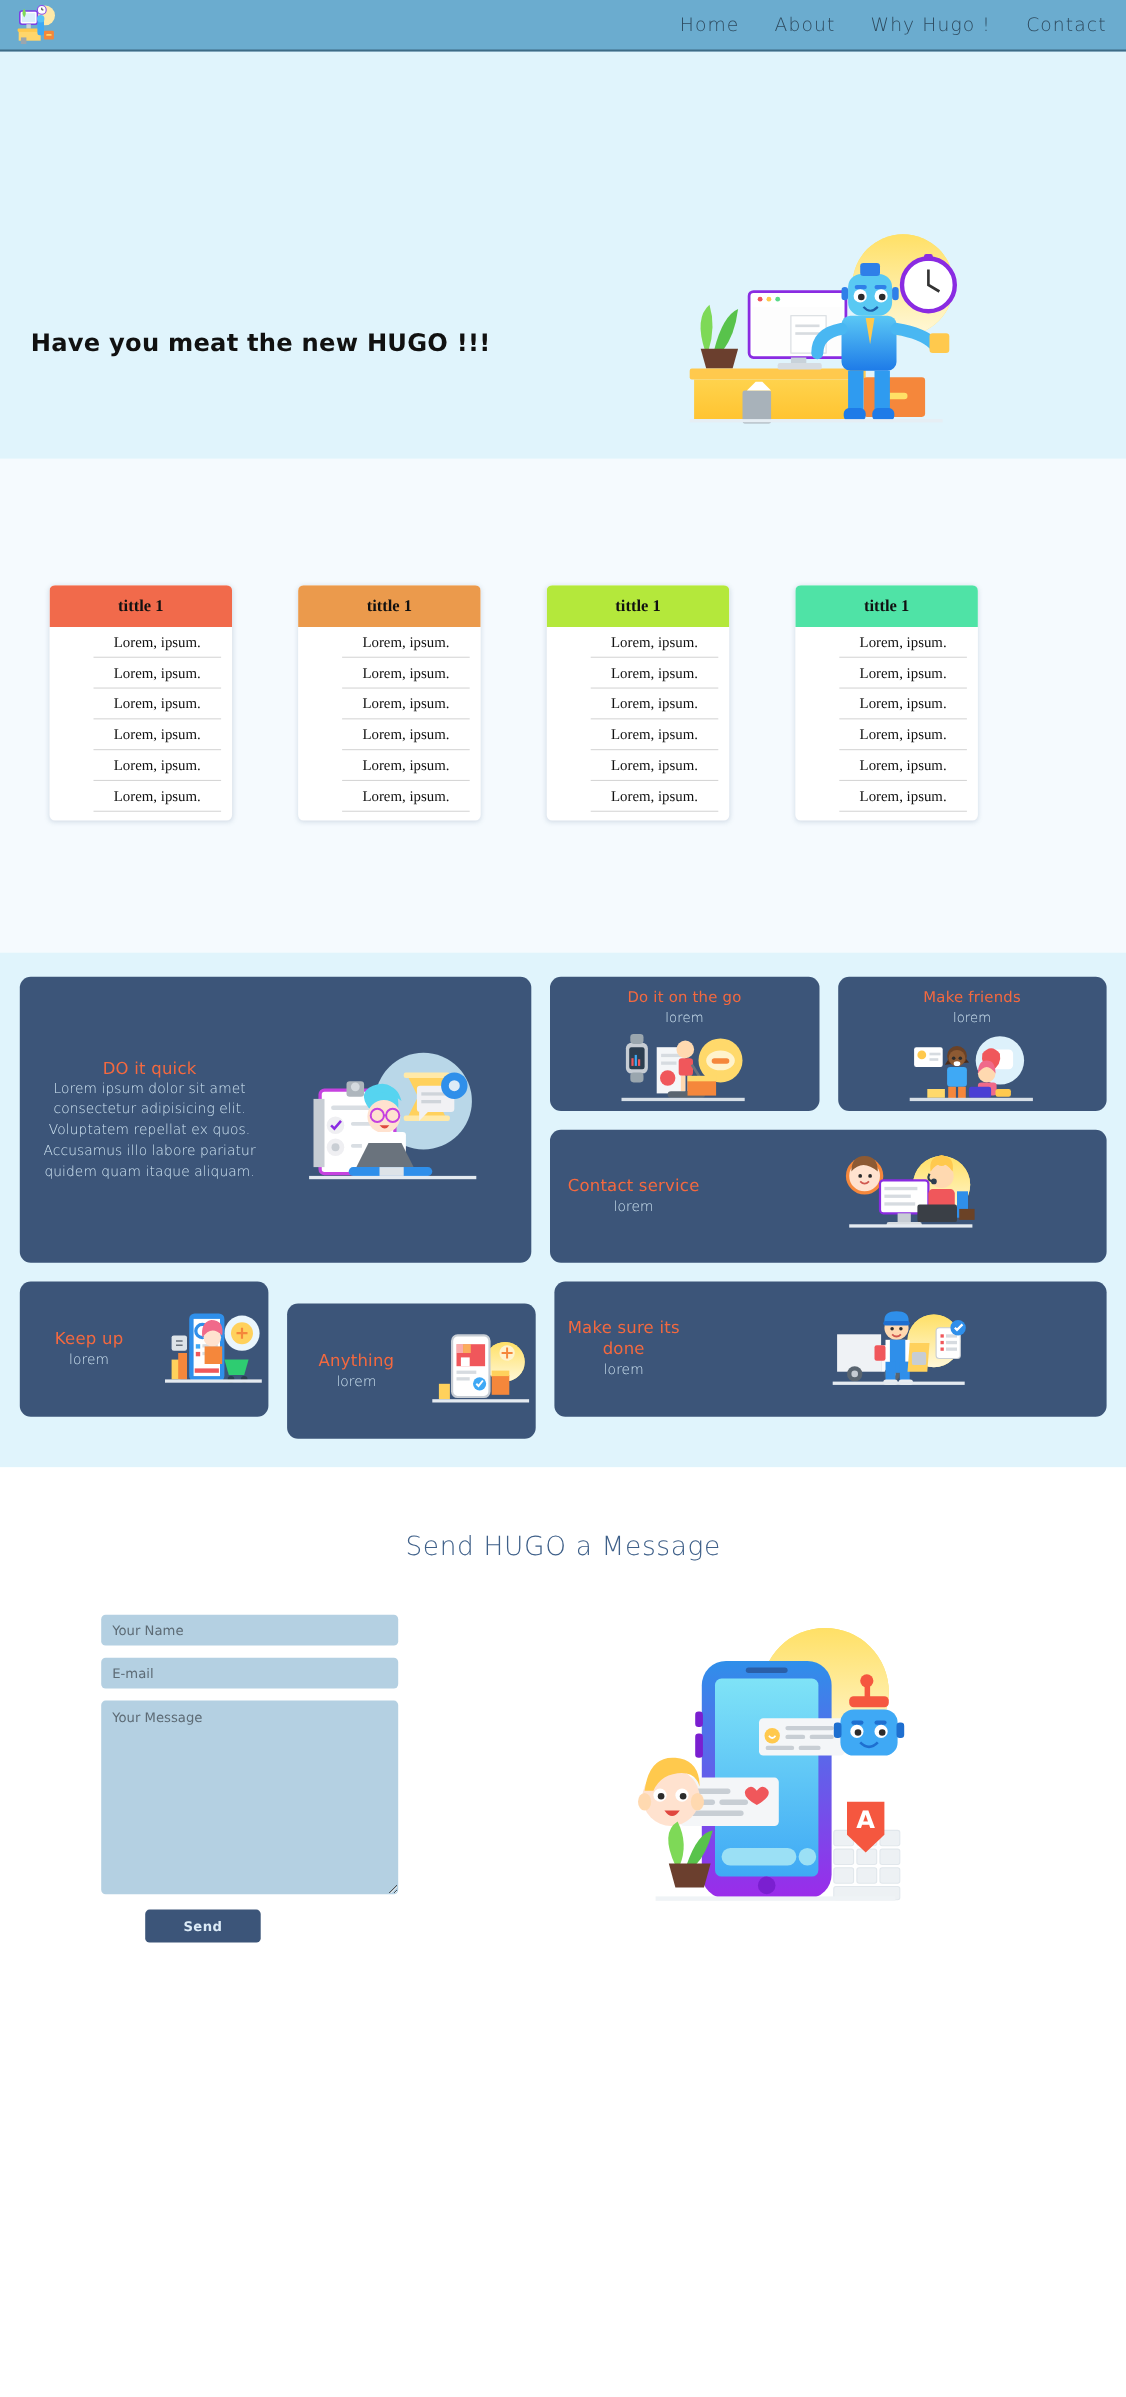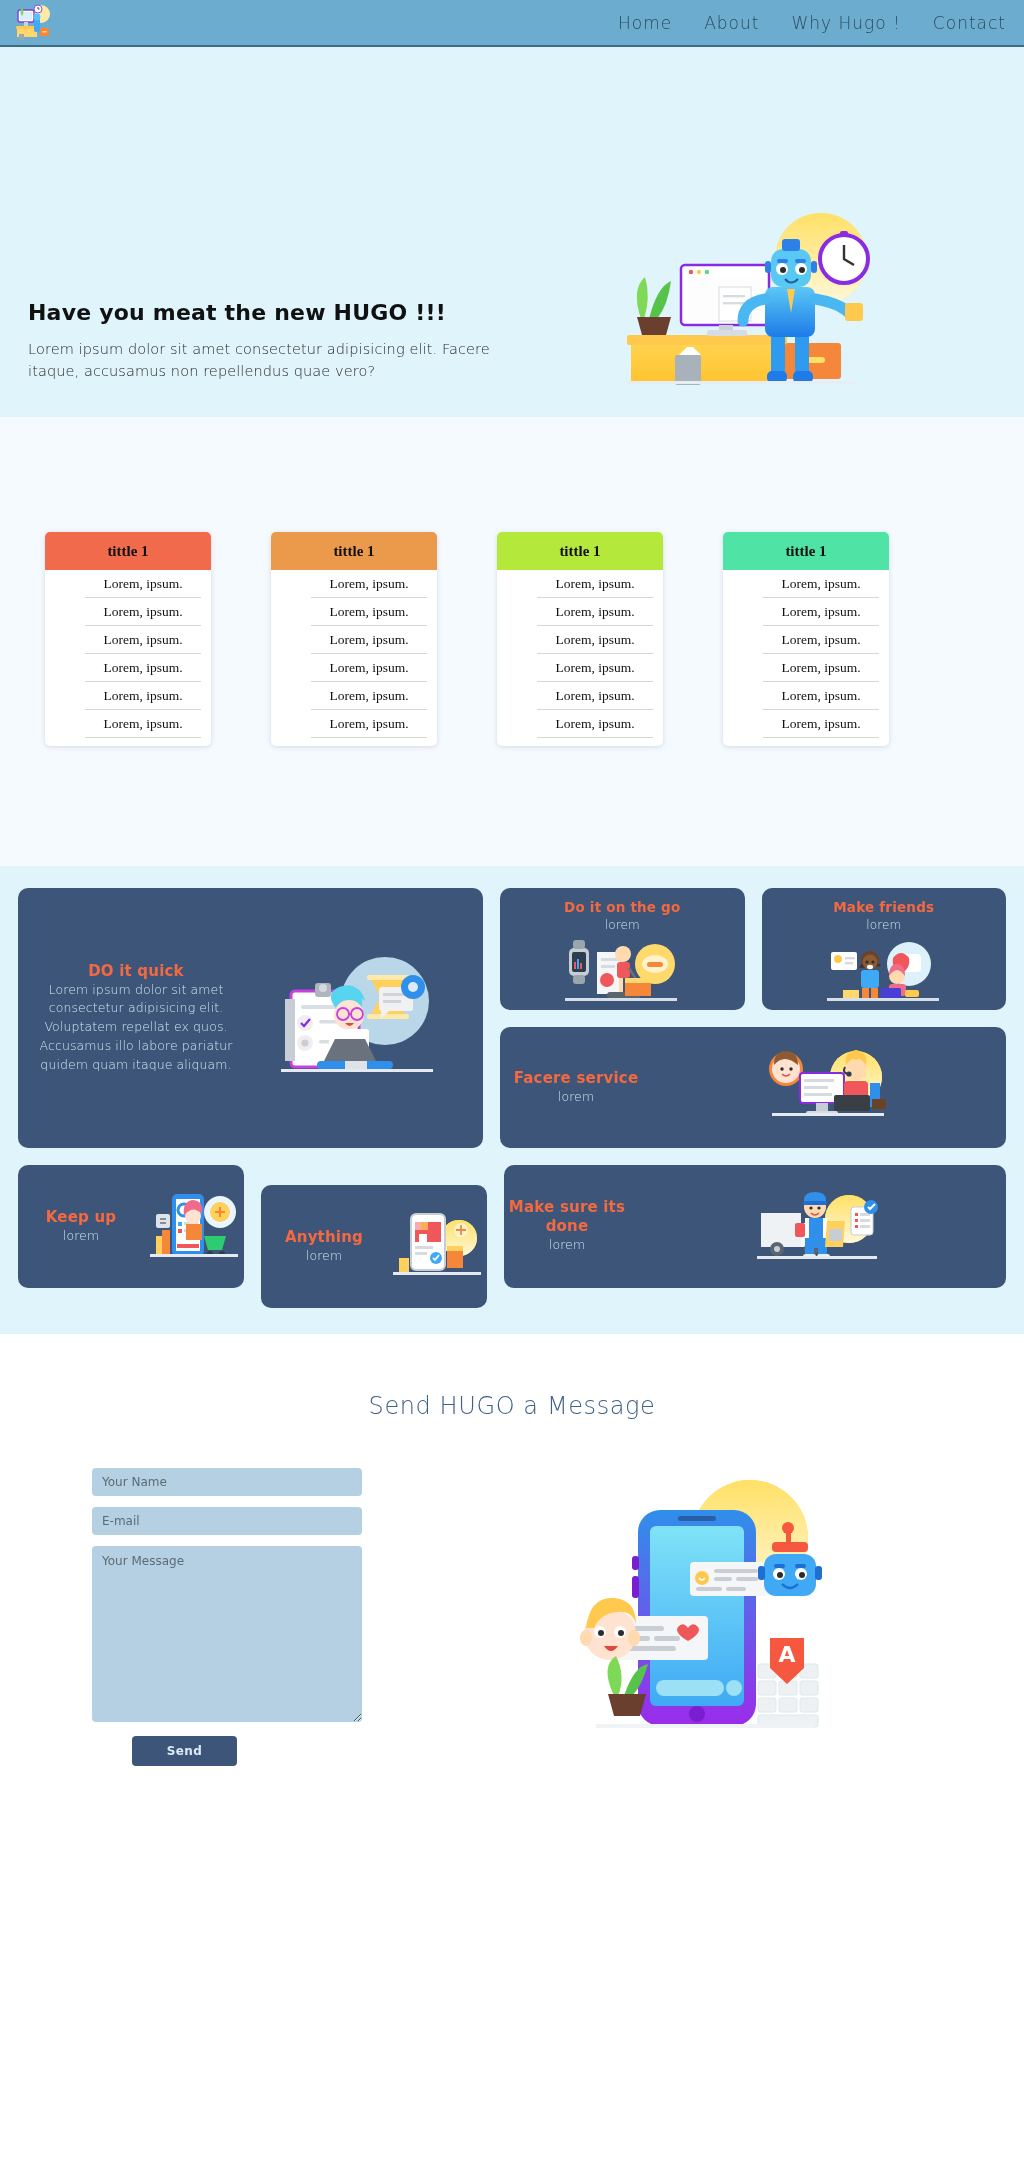--- a/index.html
+++ b/index.html
@@ -131,21 +131,21 @@
   }
   .panel-big {
     height: 260px;
     display: flex;
     align-items: center;
     padding: 0 12px;
   }
   .big-copy { width: 212px; text-align: center; }
   .panel-title {
     font-family: "DejaVu Sans", sans-serif;
-    font-weight: bold;
+    font-weight: normal;
     color: #F4693F;
     font-size: 15px;
     letter-spacing: 0.2px;
     line-height: 1.25;
   }
   .panel-title.sm { font-size: 13.5px; }
   .panel-sub {
     font-family: "DejaVu Sans", sans-serif;
     font-weight: 300;
     color: #CFE4F2;
@@ -265,21 +265,20 @@
     <a class="nav-link" href="#">Home</a>
     <a class="nav-link" href="#">About</a>
     <a class="nav-link" href="#">Why Hugo !</a>
     <a class="nav-link" href="#">Contact</a>
   </nav>
 </div>
 
 <section class="hero">
   <div class="hero-text">
     <h1 class="hero-title">Have you meat the new HUGO !!!</h1>
-    <p class="hero-sub">Lorem ipsum dolor sit amet consectetur adipisicing elit. Facere itaque, accusamus non repellendus quae vero?</p>
   </div>
   <svg class="hero-illus" viewBox="0 0 320 190">
     <circle cx="232" cy="52" r="46" fill="#FFE066"></circle>
     <circle cx="232" cy="52" r="46" fill="url(#hg)"></circle>
     <defs>
       <linearGradient id="hg" x1="0" y1="0" x2="0" y2="1">
         <stop offset="0" stop-color="#FFE066"></stop>
           <stop offset="1" stop-color="#FFF8D9"></stop>
       </linearGradient>
       <linearGradient id="rb" x1="0" y1="0" x2="0" y2="1">
@@ -511,21 +510,21 @@
               <rect x="18" y="52" width="16" height="8" fill="#FFD96B"></rect>
               <rect x="2" y="60" width="112" height="3" fill="#D6DEE6"></rect>
             </svg>
           </div>
         </div>
 
       </div>
 
       <div class="panel panel-mid">
         <div class="mid-copy">
-          <div class="panel-title">Facere service</div>
+          <div class="panel-title">Contact service</div>
           <div class="panel-sub">lorem</div>
         </div>
         <div class="panel-art">
           <svg width="130" height="82" viewBox="0 0 130 82">
             <circle cx="92" cy="30" r="26" fill="#FFE066"></circle>
             <circle cx="92" cy="30" r="26" fill="url(#hg2)"></circle>
             <defs>
                 <linearGradient id="hg2" x1="0" y1="0" x2="0" y2="1">
                   <stop offset="0" stop-color="#FFE066"></stop>
                   <stop offset="1" stop-color="#FFF8D9"></stop>

